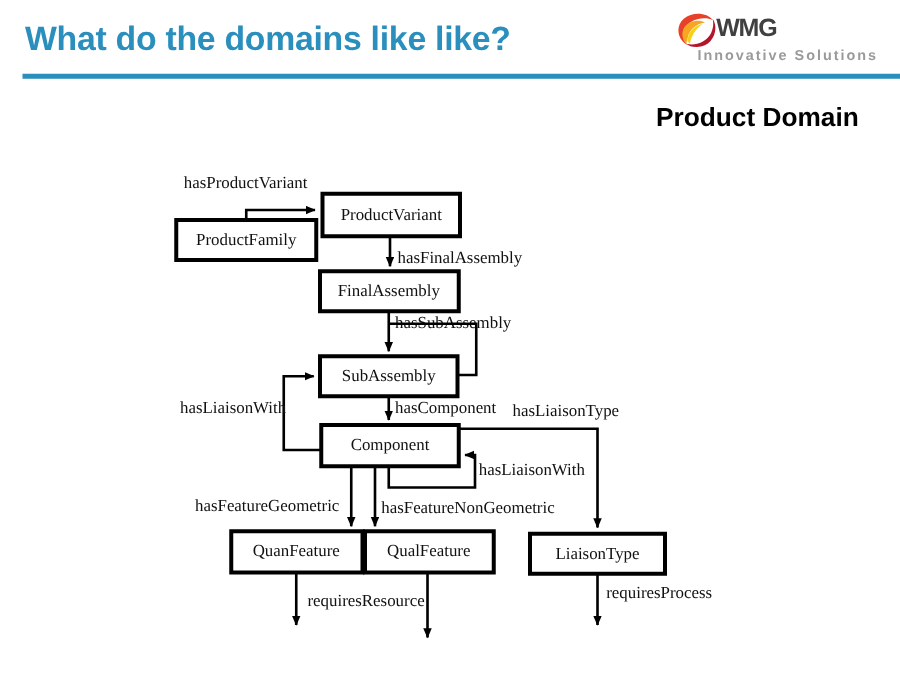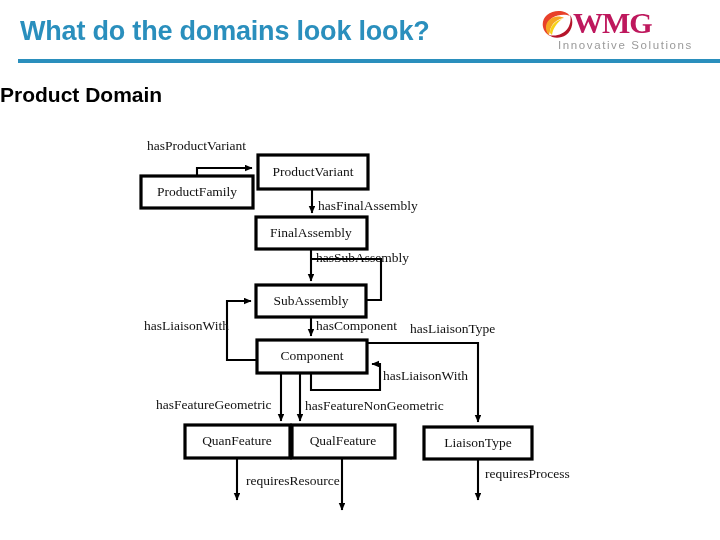--- a/index.html
+++ b/index.html
@@ -54,45 +54,46 @@
     position: absolute;
     left: 0px;
     top: 2px;
     width: 36px;
     height: 30px;
   }
   #logo-wordmark {
     position: absolute;
     left: 33px;
     top: 0px;
-    font-size: 30px;
+    font-size: 20px;
     font-weight: bold;
-    color: #be185d;
+    color: #404040;
     letter-spacing: -1px;
-    font-family: Liberation Serif, serif;
+    font-family: Liberation Sans, sans-serif;
     line-height: 30px;
   }
   #logo-tagline {
     position: absolute;
     left: 18px;
     top: 31px;
     font-size: 11.5px;
     color: #9a9a9a;
     letter-spacing: 1.6px;
     font-family: "Liberation Sans", sans-serif;
     white-space: nowrap;
+    font-weight: bold;
   }
 
   
   #domain-subtitle {
     position: absolute;
     left: 0;
     top: 83px;
     width: 687px;
-    text-align: left;
+    text-align: right;
     font-size: 21px;
     font-weight: bold;
     color: #000000;
     font-family: "Liberation Sans", sans-serif;
   }
 
   
   #diagram-wrap {
     position: absolute;
     left: 0;
@@ -124,21 +125,21 @@
     font-family: "Liberation Serif", serif;
     font-size: 13.5px;
     fill: #111111;
   }
 </style>
 </head>
 <body>
 
 <div id="slide-header">
 
-  <div id="slide-title">What do the domains look look?</div>
+  <div id="slide-title">What do the domains like like?</div>
 
   <div id="header-rule"></div>
 
   <div id="wmg-logo">
     <span id="logo-mark">
       <svg width="36" height="30" viewBox="0 0 36 30" xmlns="http://www.w3.org/2000/svg">
         <path d="M30 6 C26 0, 14 -1, 7 5 C0 11, 2 22, 10 26 C5 20, 6 12, 12 8 C18 4, 26 4, 30 6 Z" fill="#e8412a"></path>
         <path d="M9 25 C4 20, 5 11, 12 8 C16 6, 21 6, 24 8 C17 9, 11 14, 10 21 Z" fill="#f5a623"></path>
         <path d="M10 23 C10 16, 15 11, 22 9 C17 13, 13 18, 12 25 Z" fill="#f7d117"></path>
         <path d="M30 5 C34 10, 33 20, 26 25 C20 29, 12 28, 9 25 C16 27, 24 24, 28 18 C31 13, 31 8, 30 5 Z" fill="#b5152a"></path>

